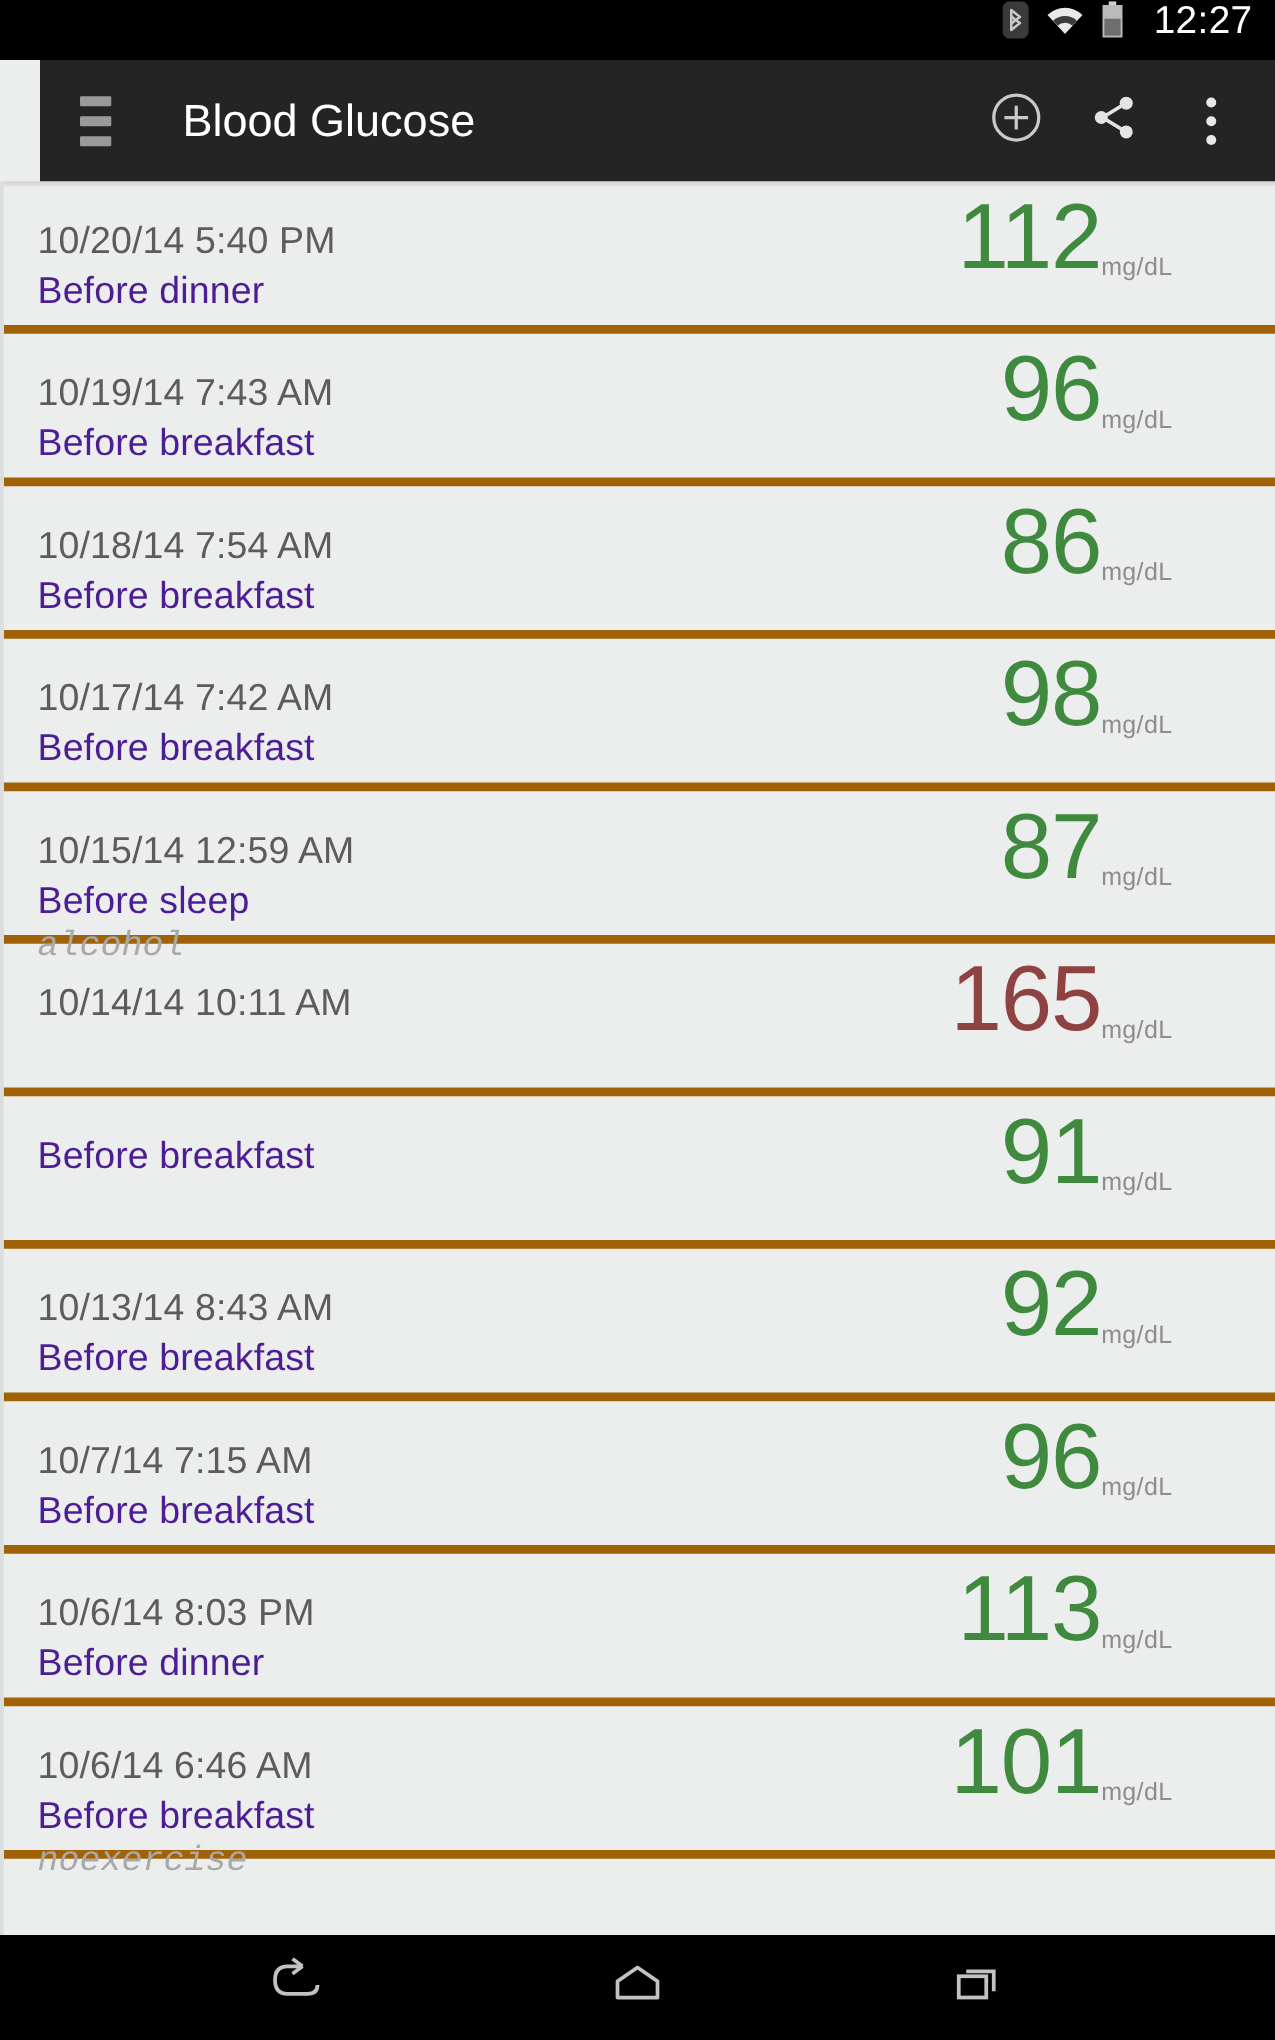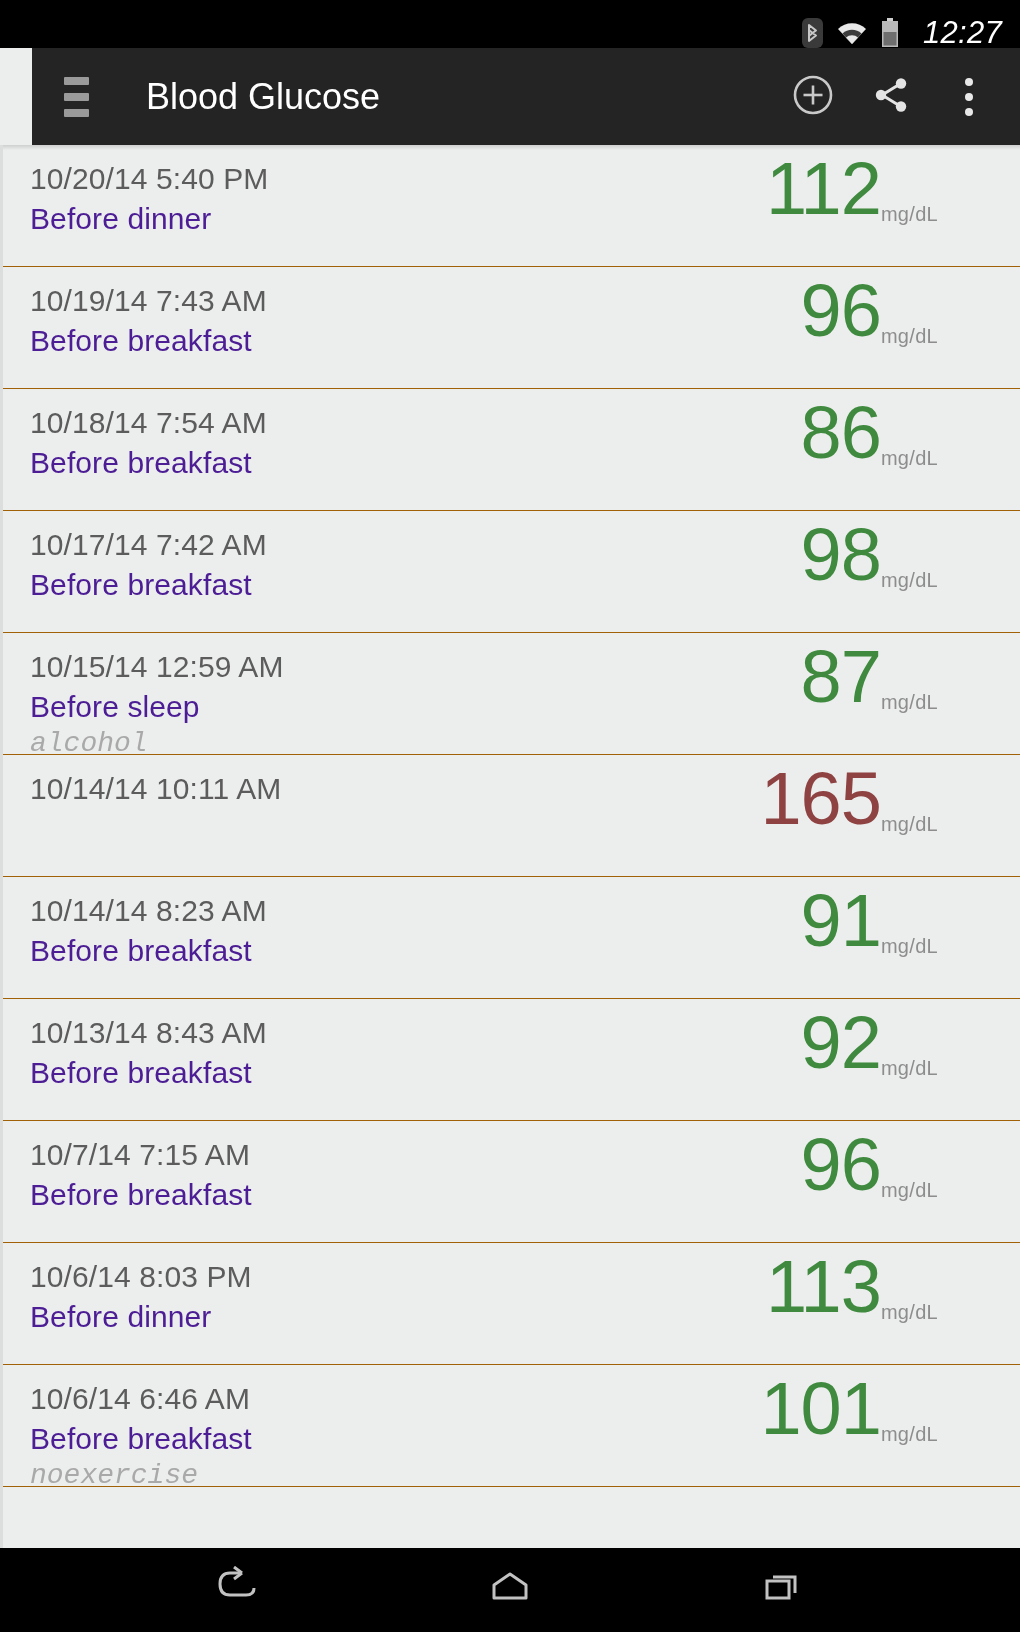--- a/index.html
+++ b/index.html
@@ -13,23 +13,22 @@
     width:1020px; height:1632px;
     position:relative;
     display:flex; flex-direction:column;
     background:#eceeed;
   }
 
   
   #statusbar {
     height:48px; flex:0 0 48px;
     background:#000;
-    display:flex; align-items:flex-end; justify-content:flex-end;
+    display:flex; align-items:flex-start; justify-content:flex-end;
     padding-right:18px;
-    font-style:italic;
   }
   #statusbar .sb-icons { display:flex; align-items:center; gap:13px; }
   .sb-clock {
     color:#fff; font-size:31px; letter-spacing:0.3px;
     font-family:"Liberation Sans", sans-serif;
     margin-left:11px; line-height:1;
   }
   .bt-icon { width:21px; height:30px; position:relative; }
   .wifi-icon { width:32px; height:26px; position:relative; }
   .batt-icon { width:18px; height:30px; position:relative; }
@@ -75,22 +74,22 @@
     border-left:3px solid #dcdedd;
   }
   #list::before{
     content:""; position:absolute; top:0; left:0; right:0; height:5px;
     background:linear-gradient(to bottom, rgba(0,0,0,0.13), rgba(0,0,0,0));
     pointer-events:none; z-index:3;
   }
   .row {
     position:relative;
     height:122px;
-    padding:14px 82px 0 27px;
-    border-bottom:1px solid #a16207;
+    padding:28px 82px 0 27px;
+    border-bottom:7px solid #a16207;
     display:flex; align-items:flex-start;
     cursor:pointer;
   }
   .row-left { display:flex; flex-direction:column; flex:1 1 auto; min-width:0; }
   .row-date {
     font-size:30px; color:#5c5c5c; line-height:1.32;
     white-space:nowrap; letter-spacing:0.1px;
   }
   .row-meal {
     font-size:30px; color:#4c1d95; line-height:1.32;
@@ -264,21 +263,20 @@
         <div class="row-left">
           <div class="row-date">10/14/14 10:11 AM</div>
         </div>
         <div class="row-right">
           <div class="row-value high">165</div>
           <div class="row-unit">mg/dL</div>
         </div>
       </div>
       <div class="row">
         <div class="row-left">
-          <div class="row-date">10/14/14 8:23 AM</div>
           <div class="row-meal">Before breakfast</div>
         </div>
         <div class="row-right">
           <div class="row-value normal">91</div>
           <div class="row-unit">mg/dL</div>
         </div>
       </div>
       <div class="row">
         <div class="row-left">
           <div class="row-date">10/13/14 8:43 AM</div>

